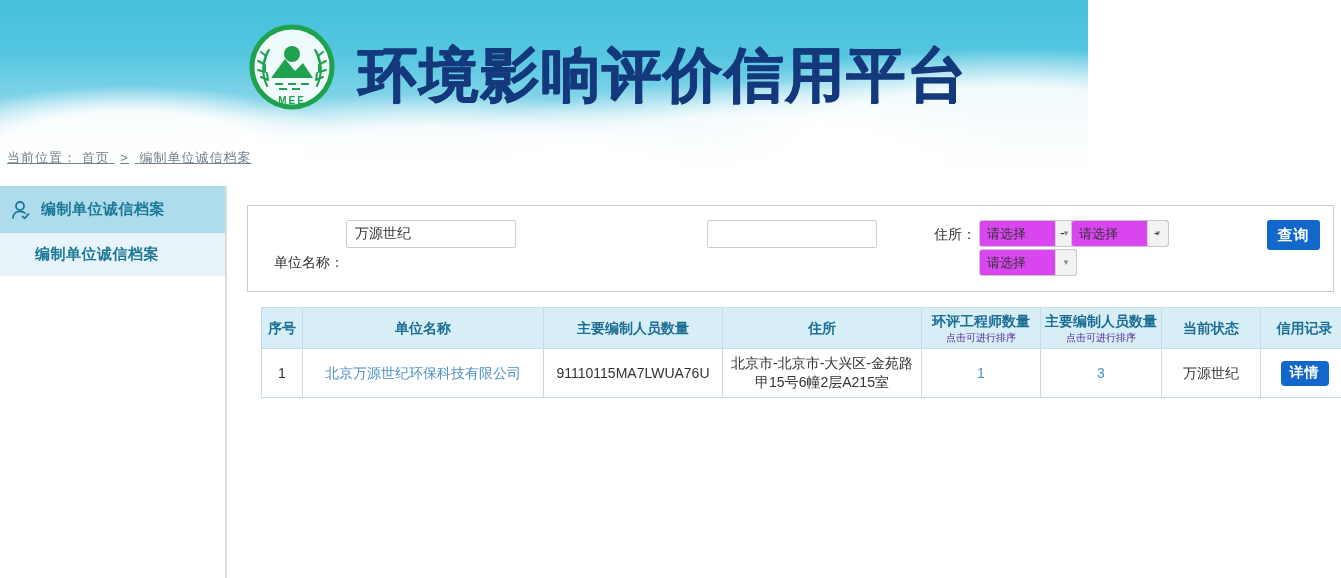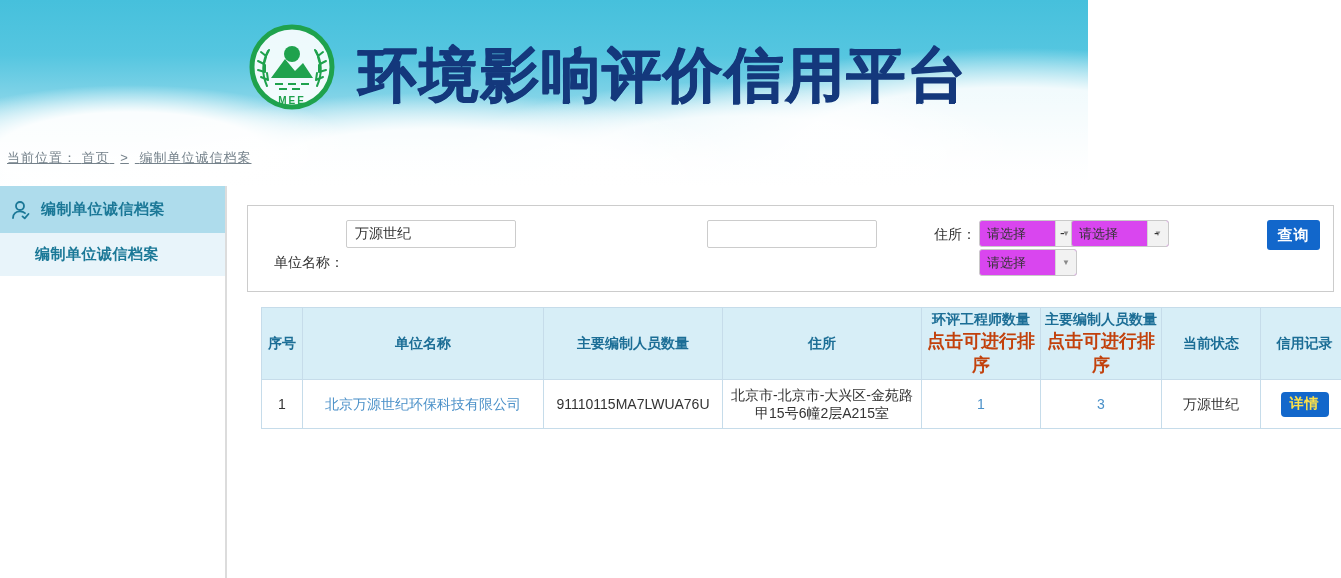--- a/index.html
+++ b/index.html
@@ -94,25 +94,25 @@
     border-collapse:collapse;table-layout:fixed;background:#fff;
   }
   .result-table th,.result-table td{
     border:1px solid #c6dcea;text-align:center;vertical-align:middle;
     font-size:14px;padding:2px 4px;box-sizing:border-box;
   }
   .result-table thead th{
     background:#d7eef7;color:#1c6e96;font-weight:bold;height:41px;line-height:1.35;
   }
   .result-table tbody td{height:49px;color:#333;line-height:1.35;}
-  .sort-hint{color:#c2410c;font-weight:bold;font-size:18px;}
+  .sort-hint{color:#4c1d95;font-weight:normal;font-size:10px;}
   th.sortable{cursor:pointer;}
   .cell-link{color:#4a90c8;text-decoration:none;cursor:pointer;}
   .btn-detail{
-    width:48px;height:25px;background:#1267cb;color:#fde047;border:none;border-radius:4px;
+    width:48px;height:25px;background:#1267cb;color:#ffffff;border:none;border-radius:4px;
     font-size:14px;font-weight:bold;cursor:pointer;letter-spacing:1px;
     font-family:"Liberation Sans","DejaVu Sans",sans-serif;
   }
 </style>
 </head>
 <body>
 
 <div class="sky">
   <div class="logo">
     <svg viewBox="0 0 88 90" width="88" height="90">

